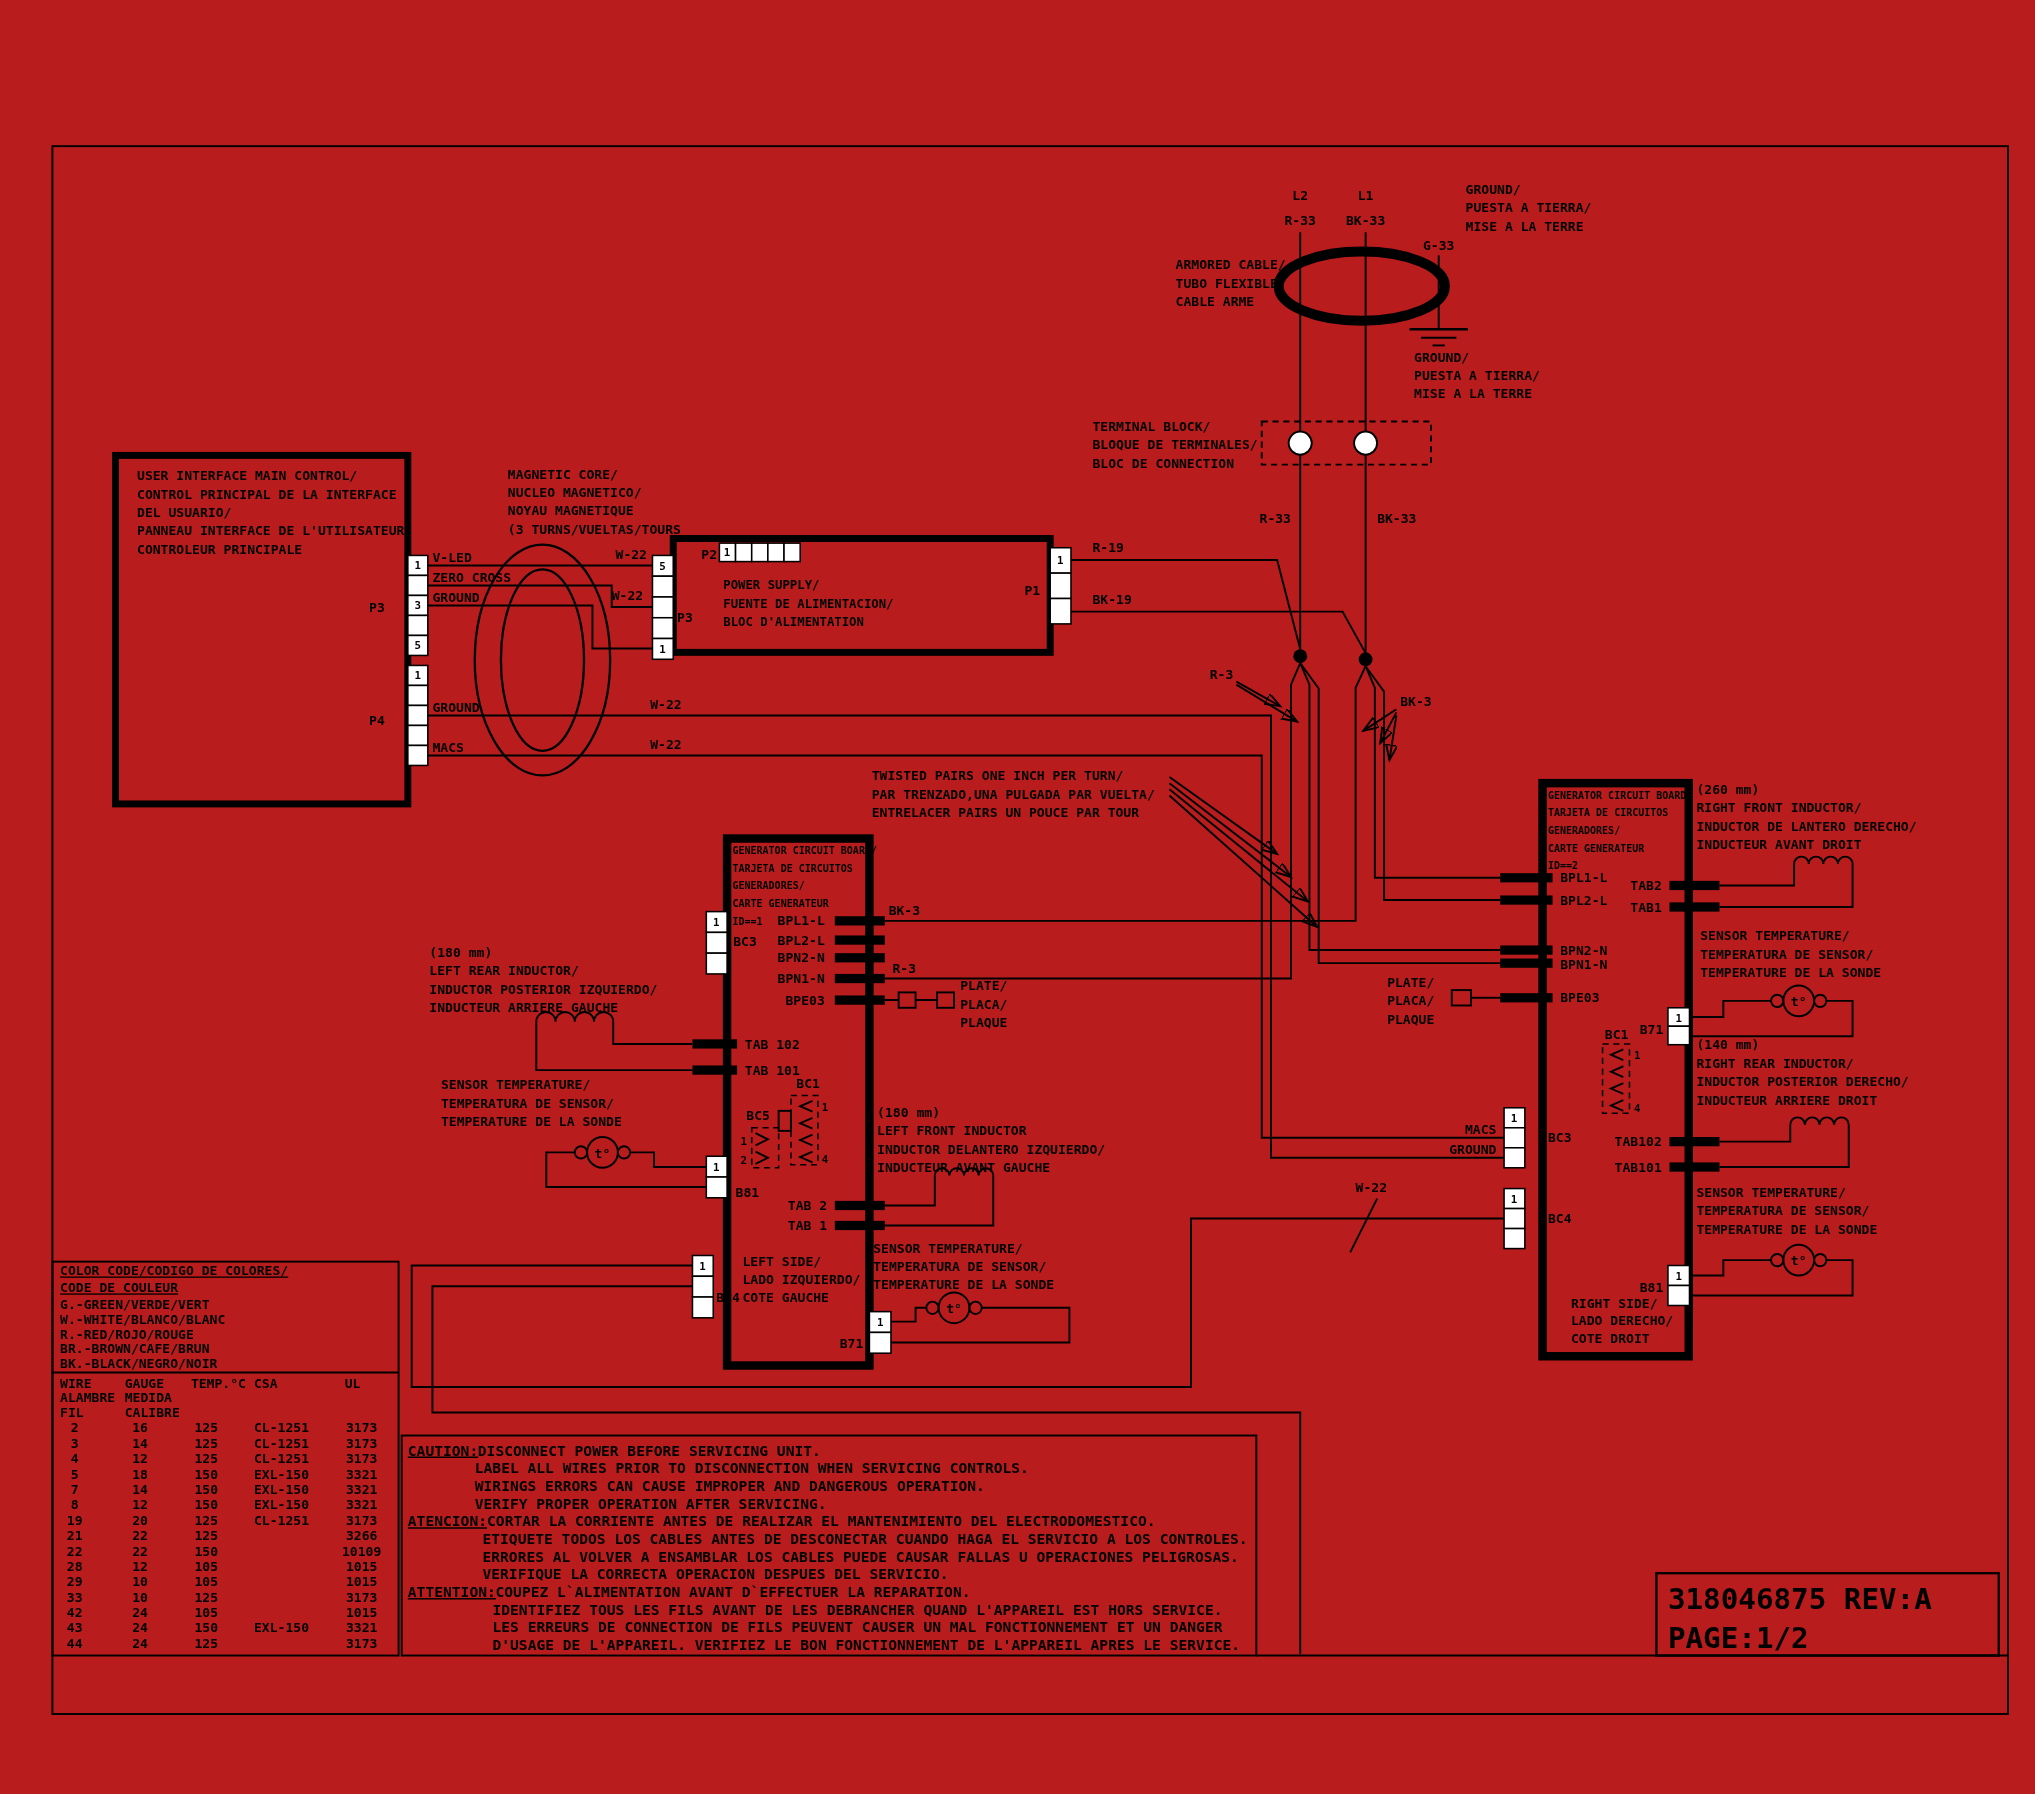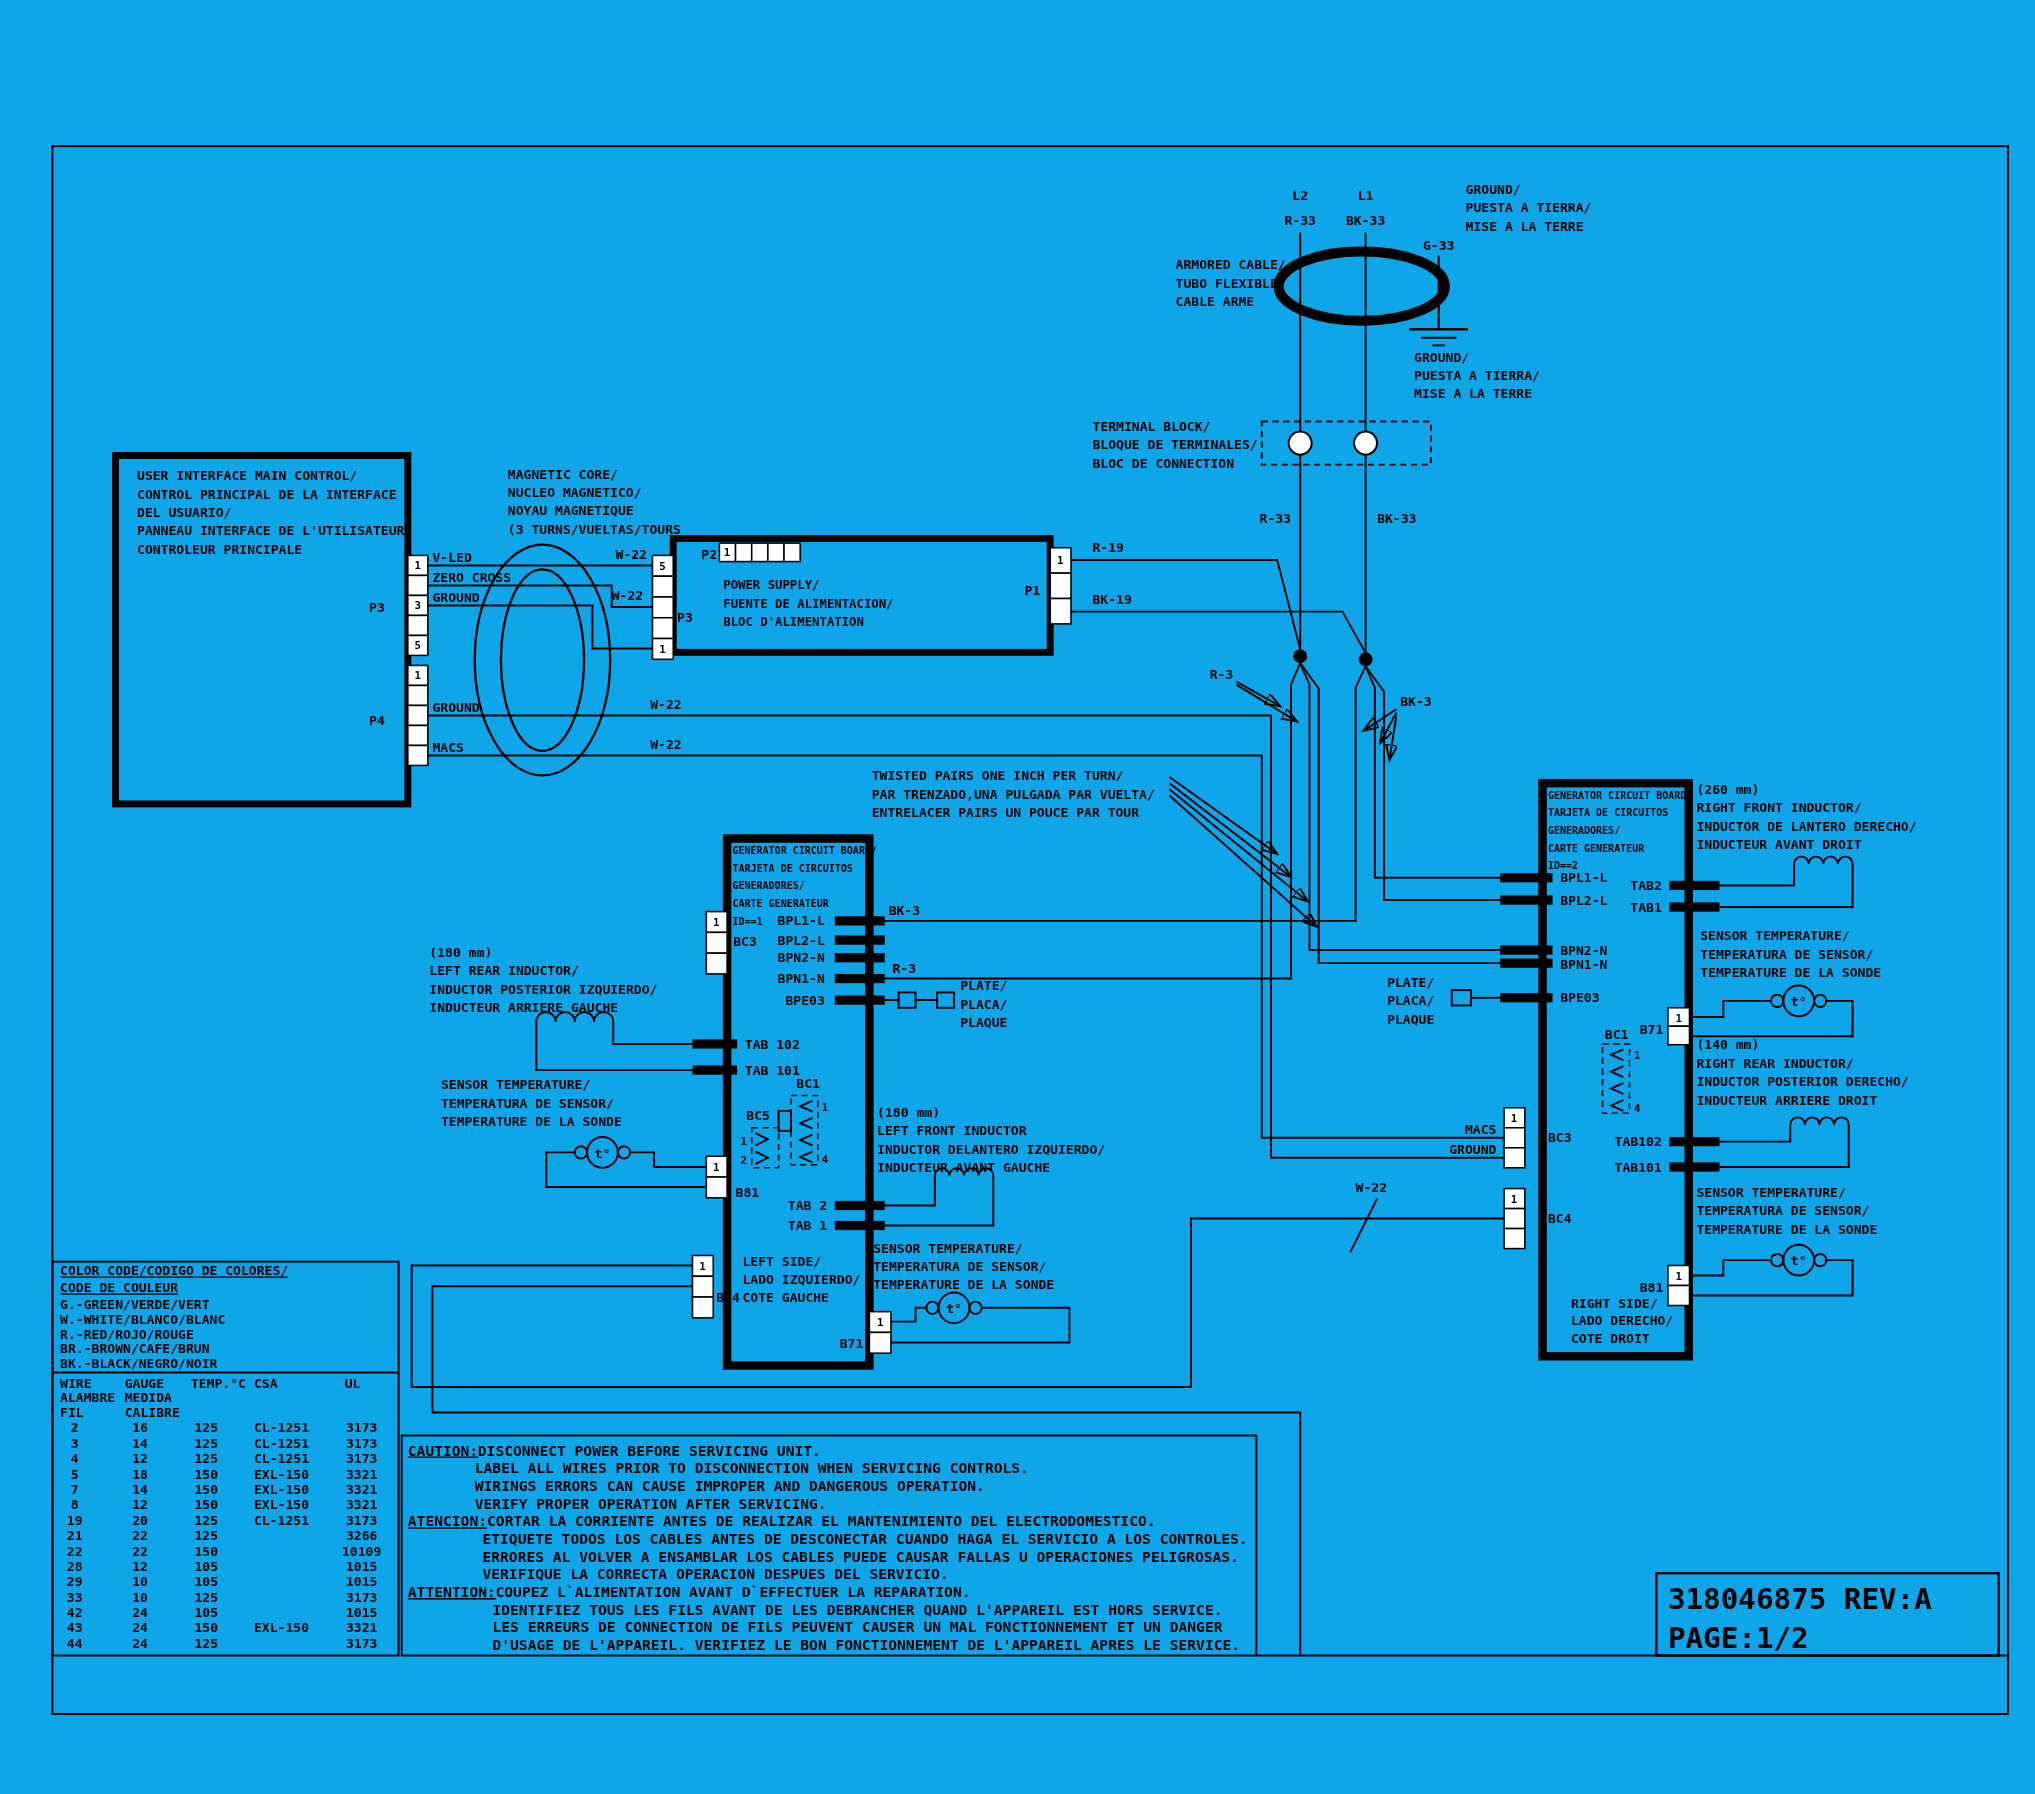--- a/index.html
+++ b/index.html
@@ -1,16 +1,16 @@
 <!DOCTYPE html>
 <html style="font-size:12.3px"><head>
 <meta charset="utf-8">
 <style>
   html,body{margin:0;padding:0;background:#fff}
-  .page{width:2035px;height:1794px;position:relative;background:#0ea5e9}
+  .page{width:2035px;height:1794px;position:relative;background:#b91c1c}
   svg{position:absolute;top:0;left:0}
   text{font-family:"DejaVu Sans Mono","Liberation Mono",monospace;font-weight:bold;fill:#000}
   .t13{font-size:13px}.t14{font-size:14px}.t16{font-size:16px}.t17{font-size:17px}
   .t19{font-size:19px}.t38{font-size:38px}
   .mid{text-anchor:middle}.end{text-anchor:end}.u{text-decoration:underline}
   path,rect,ellipse,circle,line{stroke:#000;fill:none}
   .w{stroke-width:2.5}.w3{stroke-width:3}
   .b9{stroke-width:9}.b11{stroke-width:11}
   .bar{fill:#000;stroke:none}
   .dash{stroke-dasharray:8 6}

